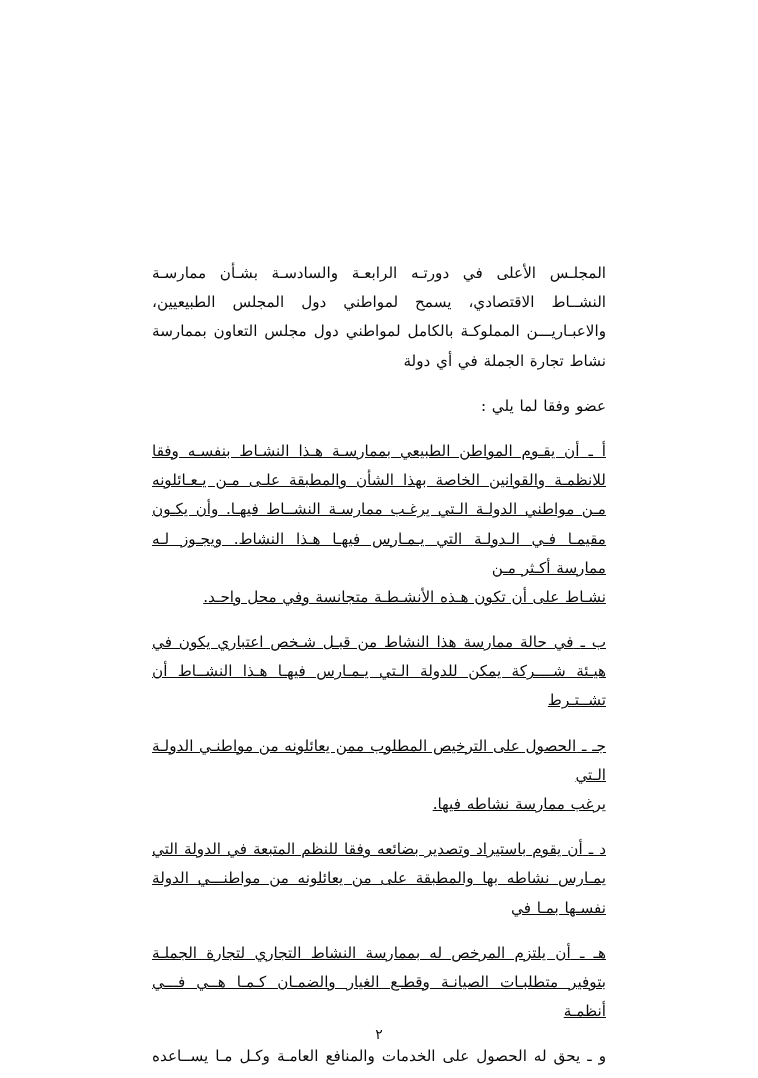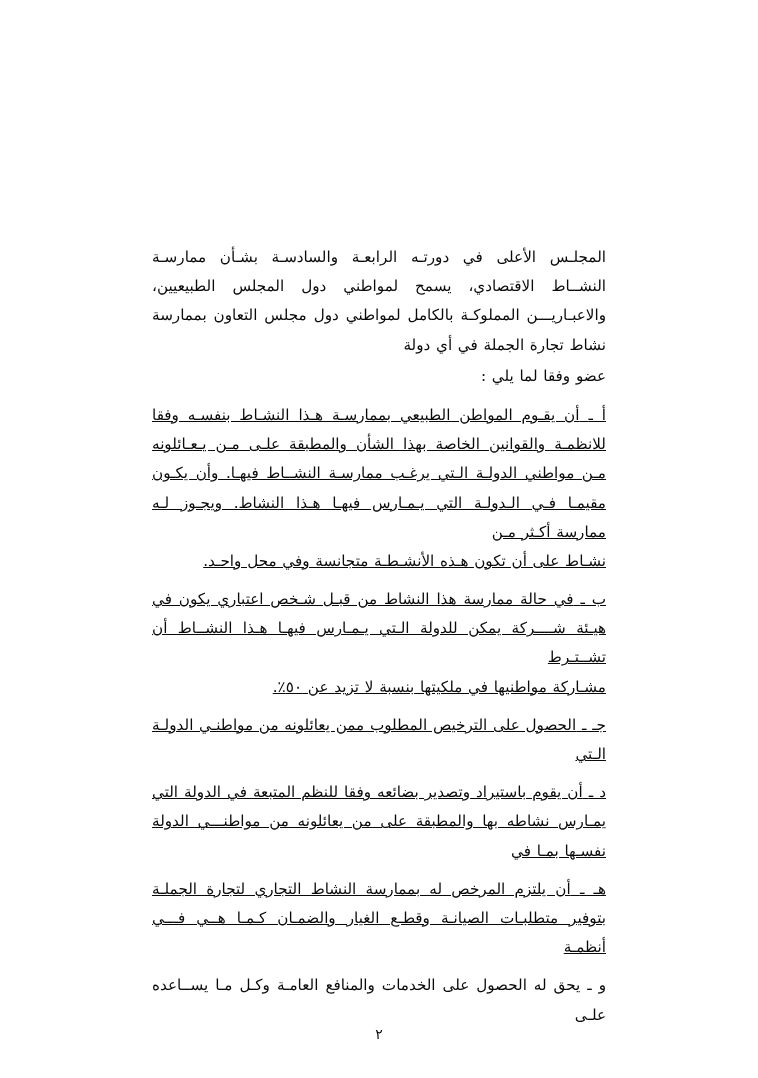--- a/index.html
+++ b/index.html
@@ -22,21 +22,21 @@
     top: 243px;
     right: 152px;
     left: 152px;
     direction: rtl;
     text-align: justify;
     text-align-last: right;
   }
   .para {
     font-size: 15.2px;
     line-height: 1.92;
-    margin: 0 0 6px 0;
+    margin: 16px 0 6px 0;
     text-align: justify;
     text-justify: inter-word;
     word-spacing: 0.06em;
   }
   .para.intro {
     margin-bottom: 2px;
   }
   .para.lead-close {
     text-align: center;
     margin-bottom: 10px;
@@ -79,26 +79,26 @@
 
     <p class="para item">
       <span>أ ـ</span>
       <span>أن يقـوم المواطن الطبيعي بممارسـة هـذا النشـاط بنفسـه وفقا للانظمـة والقوانين الخاصة بهذا الشأن والمطبقة علـى مـن يـعـائلونه  مـن مواطني الدولـة الـتي يرغـب ممارسـة النشــاط فيهـا. وأن يكـون مقيمـا فـي الـدولـة التي يـمـارس فيهـا هـذا النشاط. ويجـوز لـه ممارسة أكـثر مـن</span>
       <span class="tail-center">نشـاط على أن تكون هـذه الأنشـطـة متجانسة وفي محل واحـد.</span>
     </p>
 
     <p class="para item">
       <span>ب ـ</span>
       <span>في حالة ممارسة هذا النشاط من قبـل شـخص اعتباري يكون في هيـئة شــــركة يمكن للدولة الـتي يـمـارس فيهـا هـذا النشــاط أن تشــتـرط</span>
-      <span class="tail-center">مشـاركة مواطنيها في ملكيتها بنسبة لا تزيد عن ٥٠٪.</span>
     </p>
 
     <p class="para item">
       <span>جـ ـ</span>
       <span>الحصول على الترخيص المطلوب ممن يعائلونه من مواطنـي الدولـة الـتي</span>
+      <span class="tail">يرغب ممارسة نشاطه فيها.</span>
     </p>
 
     <p class="para item">
       <span>د ـ</span>
       <span>أن يقوم باستيراد وتصدير بضائعه وفقا للنظم المتبعة في الدولة التي يمـارس نشاطه بها والمطبقة على من يعائلونه من مواطنـــي الدولة نفسـها بمـا في</span>
     </p>
 
     <p class="para item">
       <span>هـ ـ</span>
       <span>أن يلتزم المرخص له بممارسة النشاط التجاري لتجارة الجملـة بتوفير متطلبـات الصيانـة وقطـع الغيار والضمـان كـمـا هــي فـــي أنظمـة</span>

